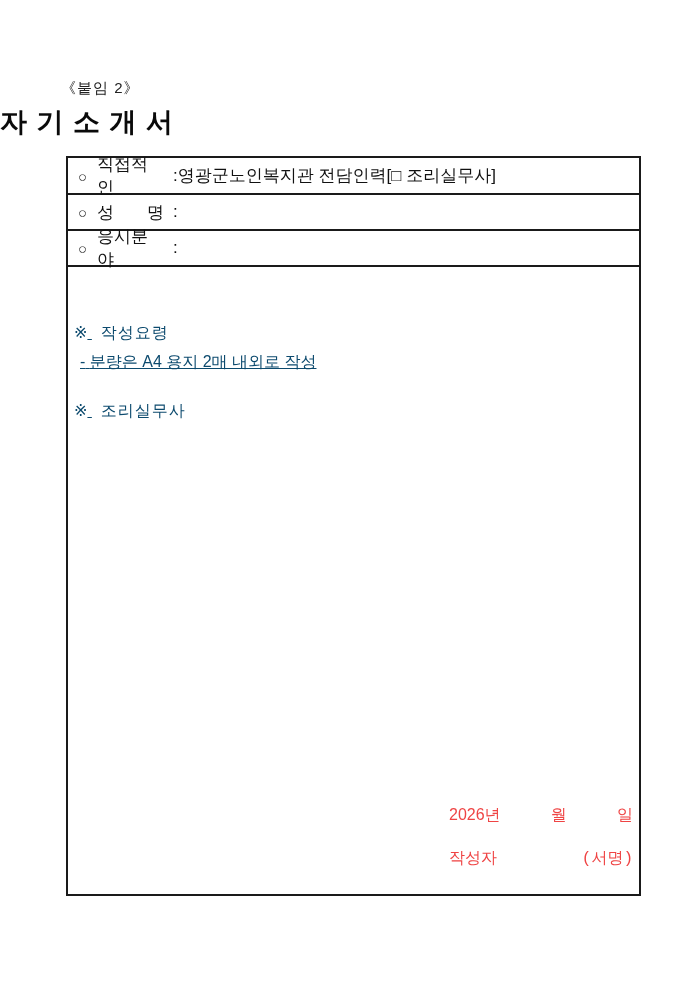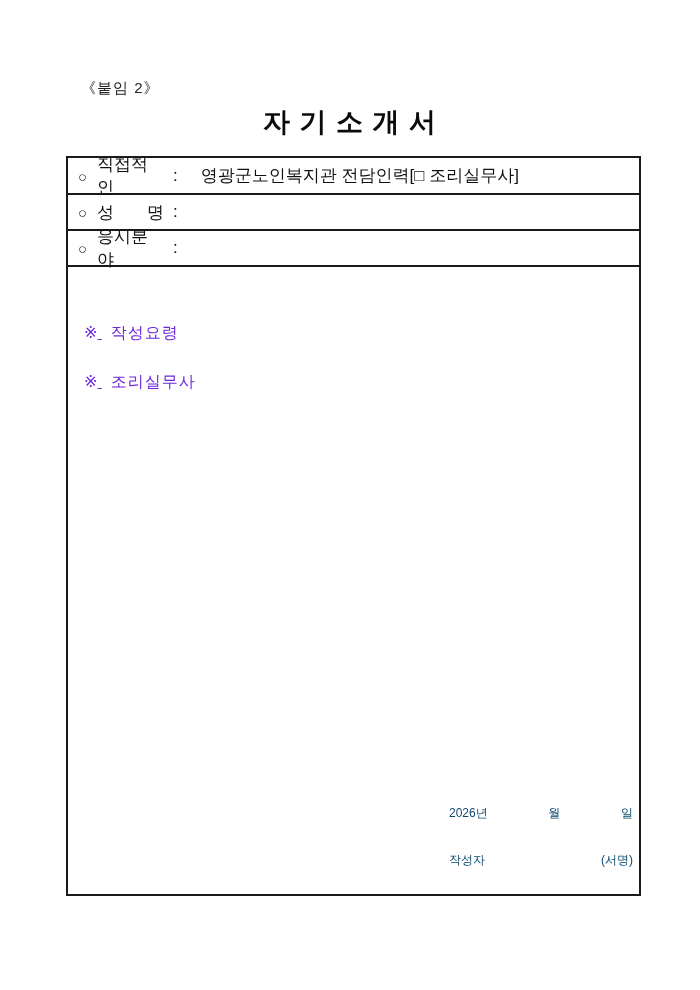--- a/index.html
+++ b/index.html
@@ -10,33 +10,33 @@
     position: relative;
     width: 700px;
     height: 990px;
     background: #ffffff;
     color: #111111;
     overflow: hidden;
   }
 
   .attachment-label {
     position: absolute;
-    left: 81px;
+    left: 61px;
     top: 79px;
     font-size: 15px;
     letter-spacing: 1px;
     color: #222;
   }
 
   .doc-title {
     position: absolute;
     left: 0;
     right: 0;
     top: 104px;
-    text-align: center;
+    text-align: left;
     font-size: 27px;
     font-weight: bold;
     letter-spacing: 1px;
     color: #0a0a0a;
   }
 
   .form-box {
     position: absolute;
     left: 66px;
     top: 156px;
@@ -64,60 +64,61 @@
   .field-label {
     display: inline-block;
     width: 67px;
     margin-left: 10px;
     text-align: justify;
     text-align-last: justify;
     white-space: normal;
     color: #111;
   }
   .field-colon { margin-left: 9px; color: #111; }
-  .field-value { margin-left: 23px; color: #111; white-space: nowrap; }
+  .field-value { margin-left: 0; color: #111; white-space: nowrap; }
 
   .notes {
-    padding: 51px 8px 0 15px;
+    padding: 51px 8px 0 5px;
     font-size: 16px;
     line-height: 29px;
-    color: #6d28d9;
+    color: #0c4a6e;
     text-decoration: underline;
   }
   .note-section + .note-section { margin-top: 20px; }
   .note-header { padding-left: 1px; }
   .note-marker { display: inline-block; }
   .note-title { display: inline-block; margin-left: 9px; letter-spacing: 1px; }
   .note-item {
     margin-left: 7px;
     padding-left: 14px;
     text-indent: -14px;
     text-align: justify;
     word-break: normal;
   }
   .note-item .dash { display: inline; }
 
   .sign-block {
     position: absolute;
     right: 6px;
     bottom: 25px;
     width: 184px;
-    font-size: 12px;
-    color: #0c4a6e;
+    font-size: 16px;
+    color: #ef4444;
   }
   .date-row {
     display: flex;
     justify-content: space-between;
     align-items: baseline;
   }
   .signer-row {
     display: flex;
     justify-content: space-between;
     align-items: baseline;
-    margin-top: 30px;
+    margin-top: 22px;
+    font-family: Liberation Mono, monospace;
   }
 </style>
 </head>
 <body>
 
 <div class="page">
 
   <div class="attachment-label">《붙임 2》</div>
 
   <h1 class="doc-title">자 기 소 개 서</h1>
@@ -145,20 +146,24 @@
       <span class="field-value"></span>
     </div>
 
     <div class="notes">
 
       <div class="note-section">
         <div class="note-header">
           <span class="note-marker">※</span>
           <span class="note-title">작성요령</span>
         </div>
+        <div class="note-item">
+          <span class="dash">-</span>
+          <span class="note-text">분량은 A4 용지 2매 내외로 작성</span>
+        </div>
       </div>
 
       <div class="note-section">
         <div class="note-header">
           <span class="note-marker">※</span>
           <span class="note-title">조리실무사</span>
         </div>
       </div>
 
     </div>

